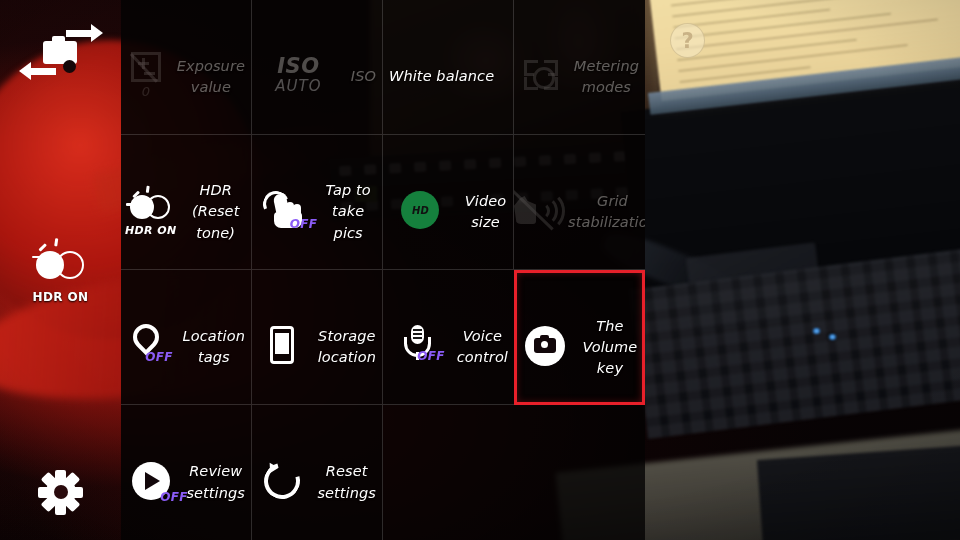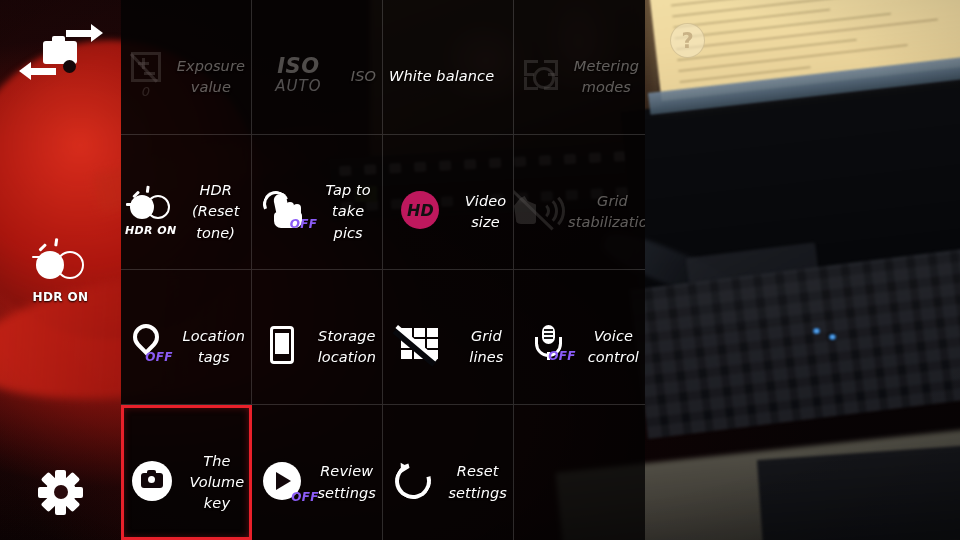--- a/index.html
+++ b/index.html
@@ -194,22 +194,22 @@
   .hdr-txt{position:absolute;left:0;right:0;bottom:-4px;text-align:center;font-size:11px;font-weight:bold;letter-spacing:.4px;color:#fff;}
 
   .tap-hand{position:relative;width:44px;height:40px;}
   .th-finger{position:absolute;left:14px;top:4px;width:13px;height:24px;background:#fff;border-radius:6px 6px 2px 2px;transform:rotate(-12deg);}
   .th-f2{position:absolute;left:25px;top:12px;width:8px;height:18px;background:#fff;border-radius:4px;}
   .th-f3{position:absolute;left:32px;top:14px;width:8px;height:16px;background:#fff;border-radius:4px;}
   .th-palm{position:absolute;left:13px;top:22px;width:28px;height:16px;background:#fff;border-radius:4px 4px 7px 7px;}
   .th-arc{position:absolute;left:2px;top:1px;width:20px;height:20px;border:3px solid #fff;border-radius:50%;border-right-color:transparent;border-bottom-color:transparent;transform:rotate(20deg);}
 
   .hd-circle{
-    width:38px;height:38px;border-radius:50%;background:#be185d;color:#111;
-    display:flex;align-items:center;justify-content:center;font-size:16px;font-weight:bold;letter-spacing:.2px;
+    width:38px;height:38px;border-radius:50%;background:#15803d;color:#111;
+    display:flex;align-items:center;justify-content:center;font-size:10px;font-weight:bold;letter-spacing:.2px;
   }
 
   .vs-wrap{position:relative;width:48px;height:40px;}
   .vs-hand{position:absolute;left:0;top:6px;width:22px;height:28px;background:currentColor;
     border-radius:7px 3px 3px 7px;clip-path:polygon(0% 35%,28% 8%,48% 0%,62% 18%,100% 30%,100% 100%,12% 100%);}
   .vs-wave{position:absolute;border:3px solid currentColor;border-radius:50%;border-left-color:transparent;border-top-color:transparent;border-bottom-color:transparent;}
   .vs-w1{right:12px;top:12px;width:12px;height:12px;}
   .vs-w2{right:4px;top:6px;width:22px;height:24px;}
   .vs-w3{right:-3px;top:1px;width:32px;height:34px;}
 
@@ -497,38 +497,20 @@
       <div class="label">Location tags</div>
     </div>
 
     <div class="cell">
       <div class="icon">
         <div class="phone"></div>
       </div>
       <div class="label">Storage location</div>
     </div>
 
-    <div class="cell">
-      <div class="icon">
-        <div class="grid-ic" id="gridic">
-            <span style="left: 26px; top: 22px; width: 11px; height: 9px;"></span>
-            <span style="left: 13px; top: 22px; width: 11px; height: 9px;"></span>
-            <span style="left: 0px; top: 22px; width: 11px; height: 9px;"></span>
-            <span style="left: 26px; top: 11px; width: 11px; height: 9px;"></span>
-            <span style="left: 13px; top: 11px; width: 11px; height: 9px;"></span>
-            <span style="left: 0px; top: 11px; width: 11px; height: 9px;"></span>
-            <span style="left: 26px; top: 0px; width: 11px; height: 9px;"></span>
-            <span style="left: 13px; top: 0px; width: 11px; height: 9px;"></span>
-            <span style="left: 0px; top: 0px; width: 11px; height: 9px;"></span>
-          <div class="slash-shadow"></div>
-          <div class="slash"></div>
-        </div>
-      </div>
-      <div class="label">Grid lines</div>
-    </div>
 
     <div class="cell col4">
       <div class="icon">
         <div class="mic">
           <div class="mic-cap">
               <i style="top:4px;"></i>
               <i style="top:8px;"></i>
               <i style="top:12px;"></i>
             </div>
           <div class="mic-arc"></div>

